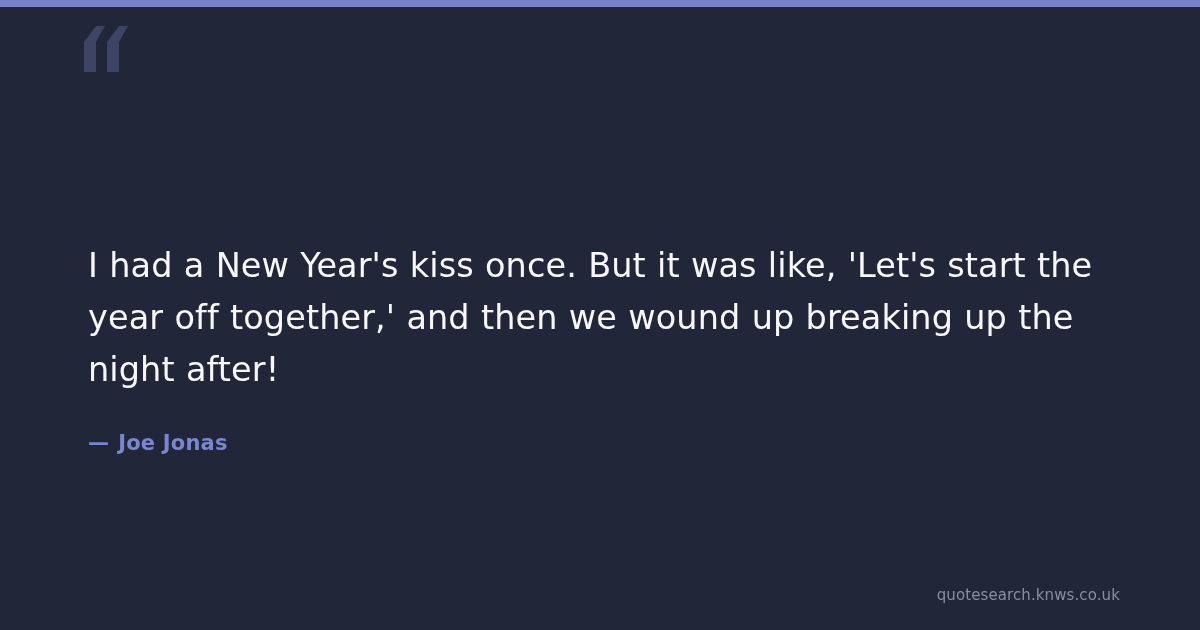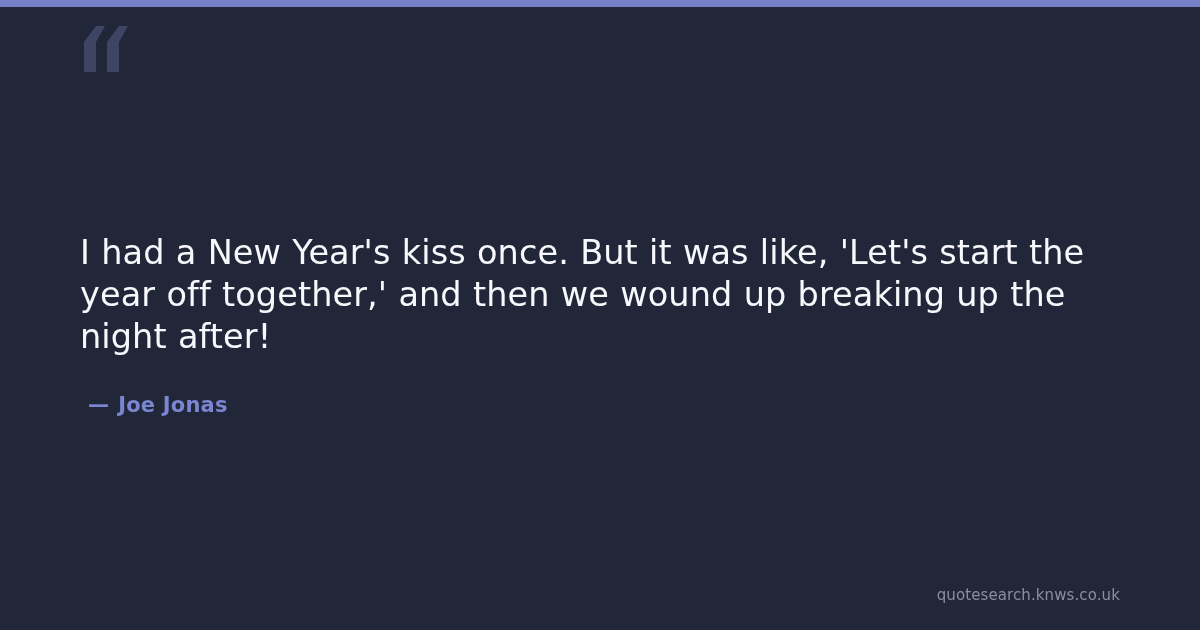--- a/index.html
+++ b/index.html
@@ -49,23 +49,23 @@
   }
 
   #quote-body {
     position: absolute;
     left: 80px;
     top: 232px;
     width: 1048px;
   }
 
   #quote-text {
-    margin: 0;
+    margin: 8px;
     font-size: 33.5px;
-    line-height: 42px;
+    line-height: 52px;
     font-weight: 400;
     color: #f7f8fc;
     letter-spacing: 0.1px;
     word-spacing: 0.5px;
   }
 
   #quote-attribution {
     margin: 8px;
     padding-top: 27px;
     font-size: 21px;

